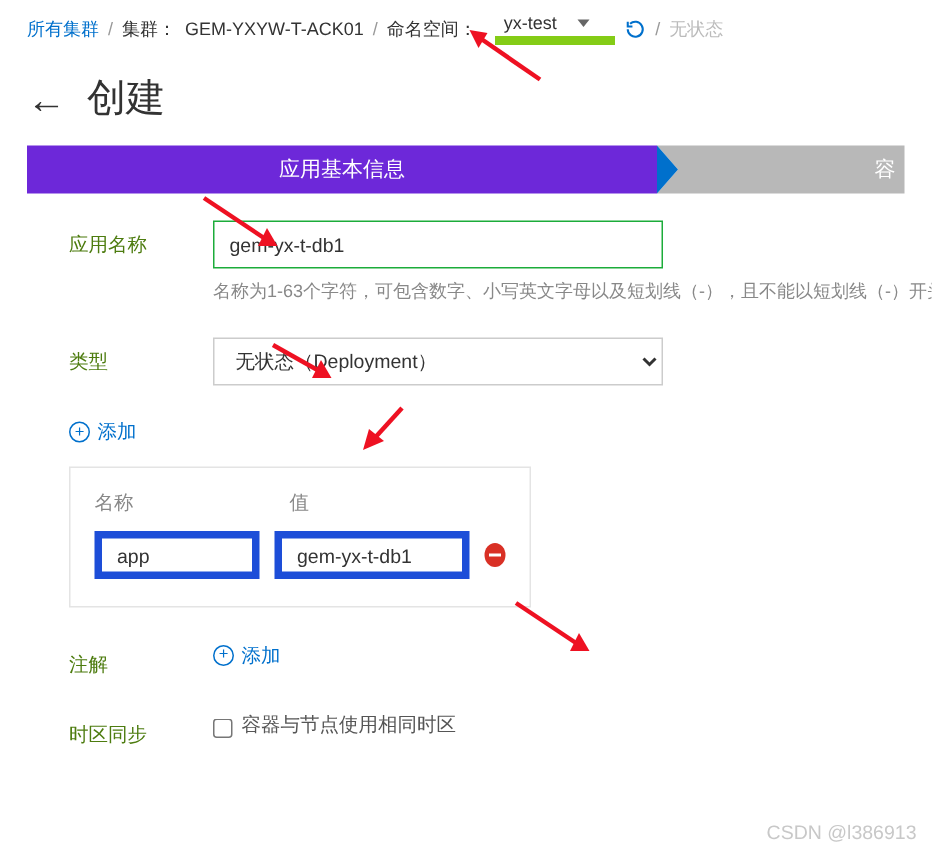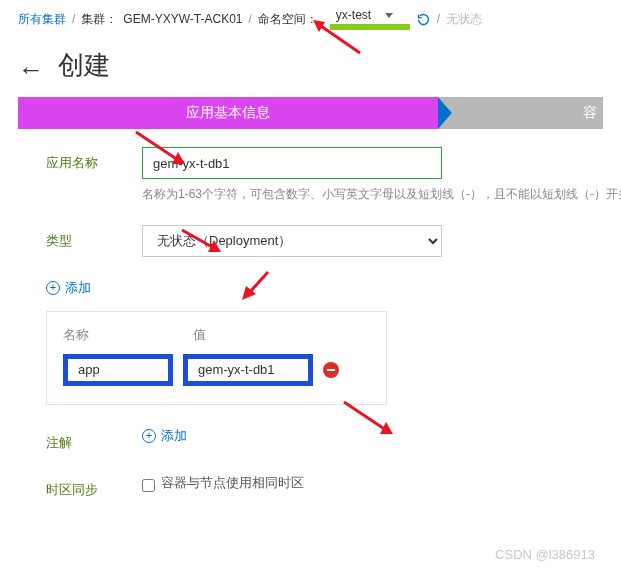--- a/index.html
+++ b/index.html
@@ -10,51 +10,51 @@
   .breadcrumb .label { color: #333; }
   .ns-select { display: inline-flex; align-items: center; gap: 14px; border-bottom: 6px solid #84cc16; padding: 0 4px 2px 6px; margin-left: 6px; cursor: pointer; min-width: 80px; }
   .ns-select .caret { width:0; height:0; border-left:4px solid transparent; border-right:4px solid transparent; border-top:5px solid #666; }
   .refresh-icon svg { width:15px; height:15px; display:block; }
   .disabled-text { color: #bbb; }
   .title-row { display:flex; align-items:center; gap:14px; padding: 10px 18px 14px 18px; }
   .back-arrow { font-size: 26px; cursor:pointer; line-height:1; }
   .page-title { font-size: 26px; font-weight: 400; }
   .stepper { display:flex; margin: 0 18px 18px 18px; height:32px; }
   .step { flex:1; position:relative; color:#fff; display:flex; align-items:center; justify-content:center; font-size:14px;}
-  .step.active { background:#d946ef; }
+  .step.active { background:#6d28d9; }
   .step.inactive { background:#b8b8b8; }
   .step.active::after {
     content:""; position:absolute; right:-14px; top:0; width:0; height:0;
     border-top:16px solid transparent; border-bottom:16px solid transparent; border-left:14px solid #0070cc; z-index:2;
   }
   .step.inactive::before {
     content:""; position:absolute; left:0; top:0; width:0; height:0;
     border-top:16px solid transparent; border-bottom:16px solid transparent; border-left:14px solid #fff; z-index:1;
   }
   .form { padding: 0 30px 0 46px; }
   .row { display:flex; align-items:flex-start; margin-bottom: 22px; }
   .row-label { width: 96px; padding-top:7px; color:#4d7c0f; font-size:13px; flex-shrink:0; }
   .row-body { flex:1; }
   .input-text { width: 300px; height:32px; border:1px solid #1cac3a; padding:0 10px; font-size:13px; color:#333; outline:none; }
   .select { width:300px; height:32px; border:1px solid #ccc; padding:0 10px; font-size:13px; color:#333; background:#fff; }
   .hint { color:#888; font-size:12px; margin-top:8px; line-height:1.3; white-space:nowrap; overflow:hidden; }
   .add-link { color:#0070cc; display:inline-flex; align-items:center; gap:5px; cursor:pointer; font-size:13px; }
   .add-link .plus-circle { width:14px; height:14px; border-radius:50%; border:1.5px solid #0070cc; display:inline-flex; align-items:center; justify-content:center; font-size:11px; line-height:1; }
-  .tag-box { border:1px solid #e4e4e4; padding:14px 16px 18px 16px; margin-top:14px; width: 341px; }
+  .tag-box { border:1px solid #e4e4e4; padding:14px 16px 18px 16px; margin-top:14px; width: 308px; }
   .tag-head { display:flex; color:#888; font-size:13px; margin-bottom:10px; }
   .tag-head > div:first-child { width: 130px; }
   .tag-inputs { display:flex; align-items:center; gap:10px; }
   .tag-inputs input { height:32px; border:5px solid #1d4ed8; padding:0 10px; font-size:13px; color:#333; outline:none; }
   .tag-inputs .k { width:110px; }
   .tag-inputs .v { width:130px; }
   .remove-icon { width:16px; height:16px; border-radius:50%; background:#d93025; color:#fff; display:flex; align-items:center; justify-content:center; cursor:pointer; }
   .remove-icon div { width:8px; height:2px; background:#fff; }
   .checkbox-row { display:flex; align-items:flex-end; gap:6px; color:#555; font-size:13px; }
   .checkbox-row input { width:13px; height:13px; }
-  .watermark { position:absolute; bottom:6px; right:26px; color:#c8c8c8; font-size:13px; }
+  .watermark { position:absolute; bottom:6px; right:10px; color:#c8c8c8; font-size:13px; }
   
   .arrow { position:absolute; pointer-events:none; }
 </style>
 </head>
 <body>
 
 <div class="breadcrumb">
   <span class="link">所有集群</span>
   <span class="sep">/</span>
   <span class="label">集群：</span>

